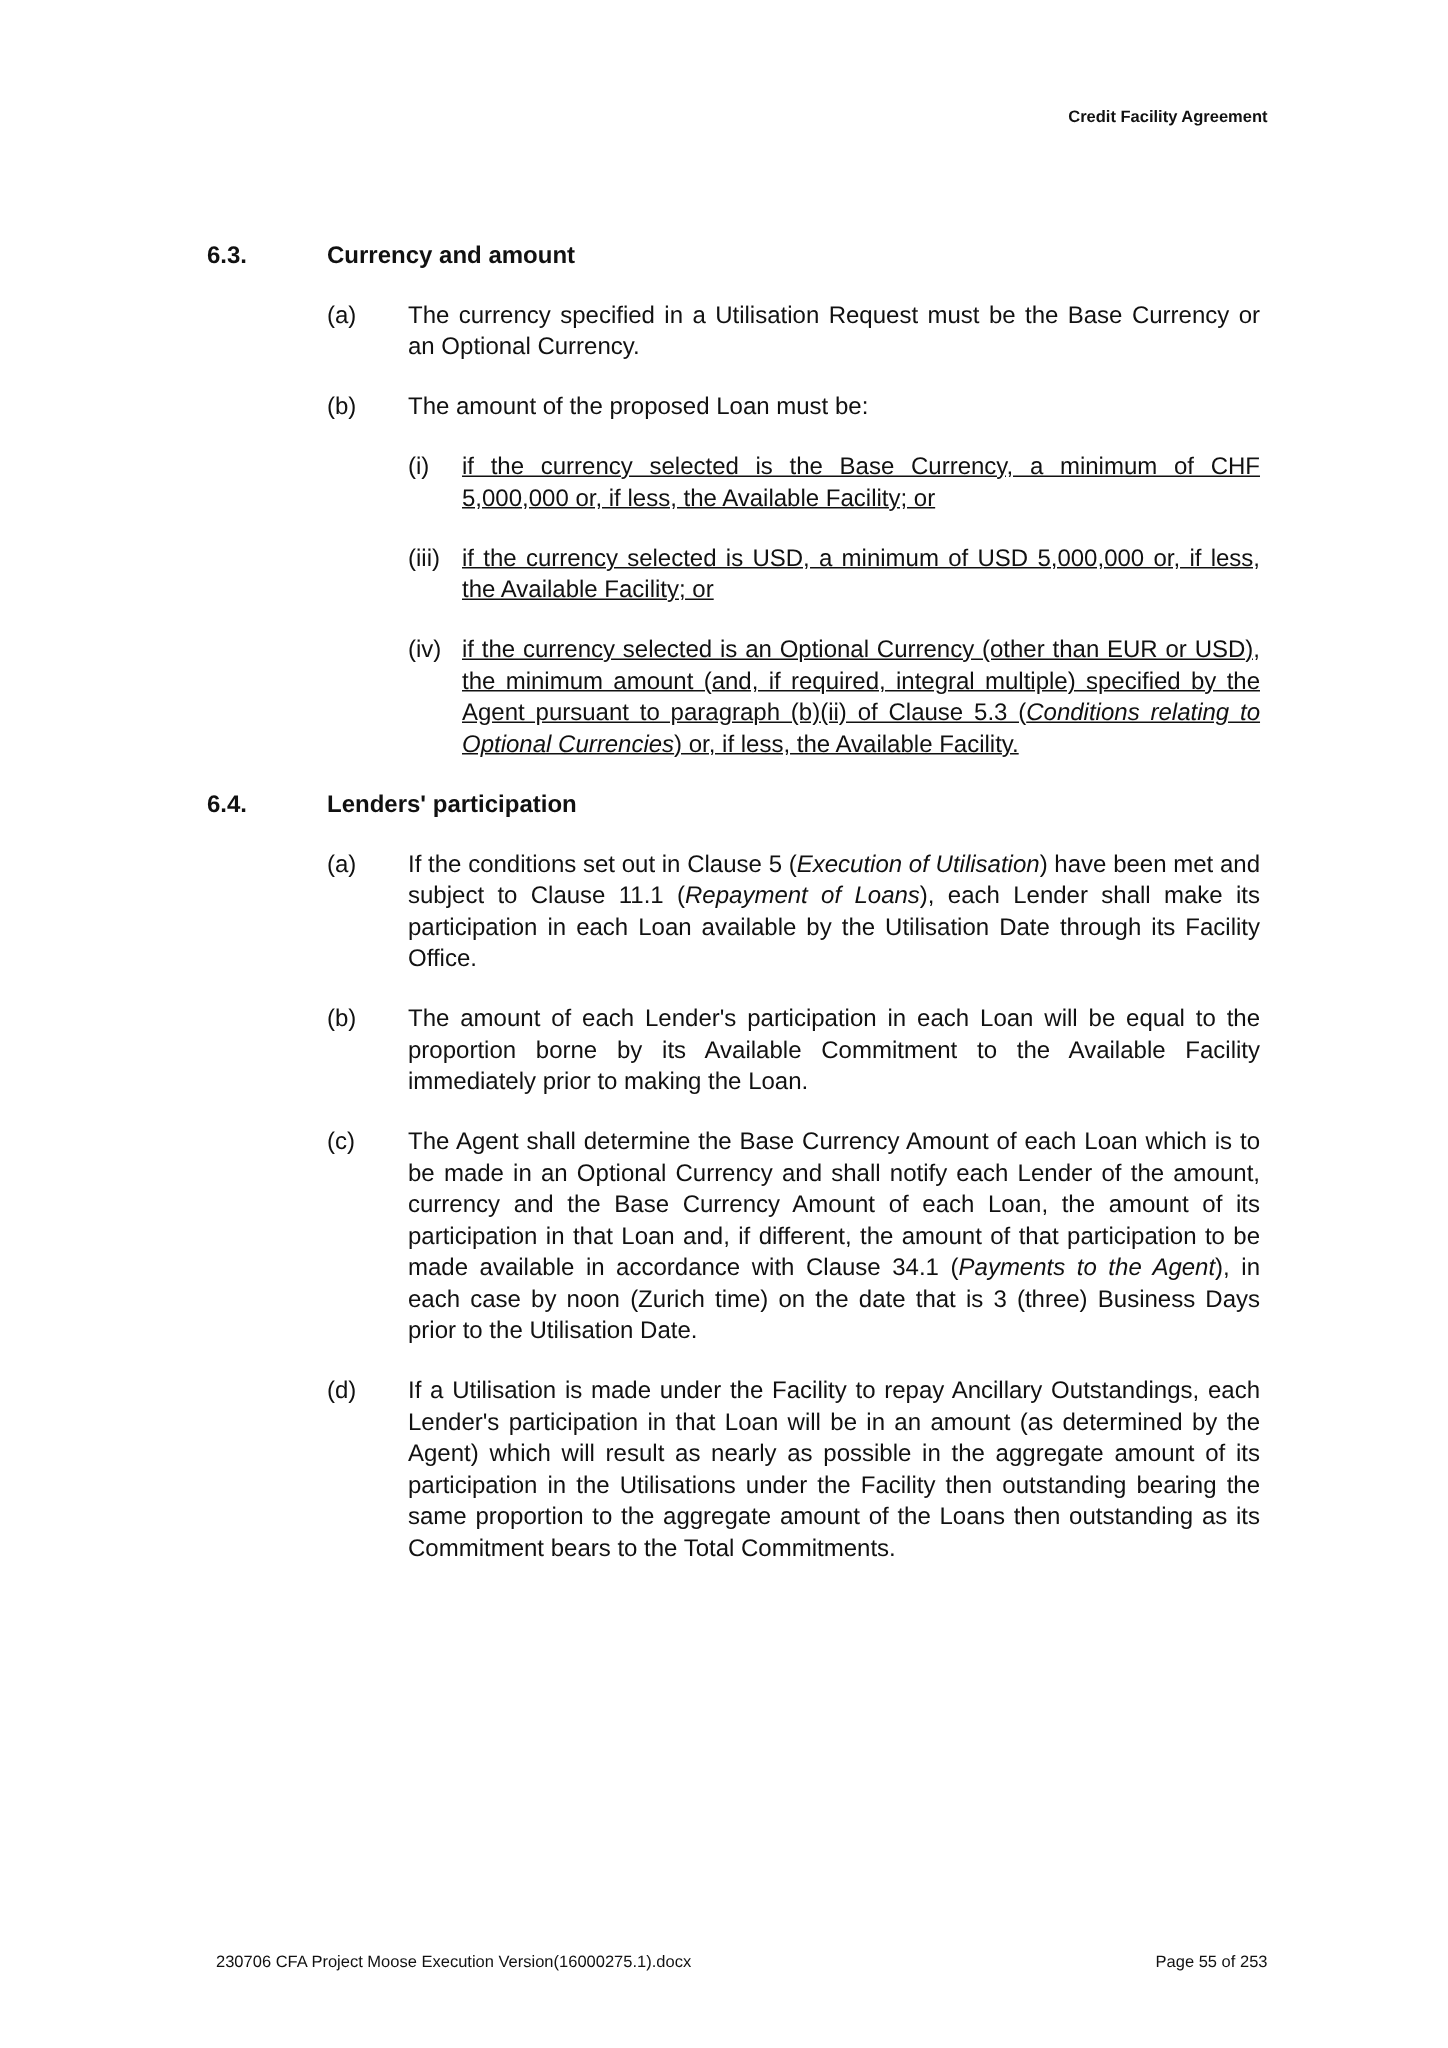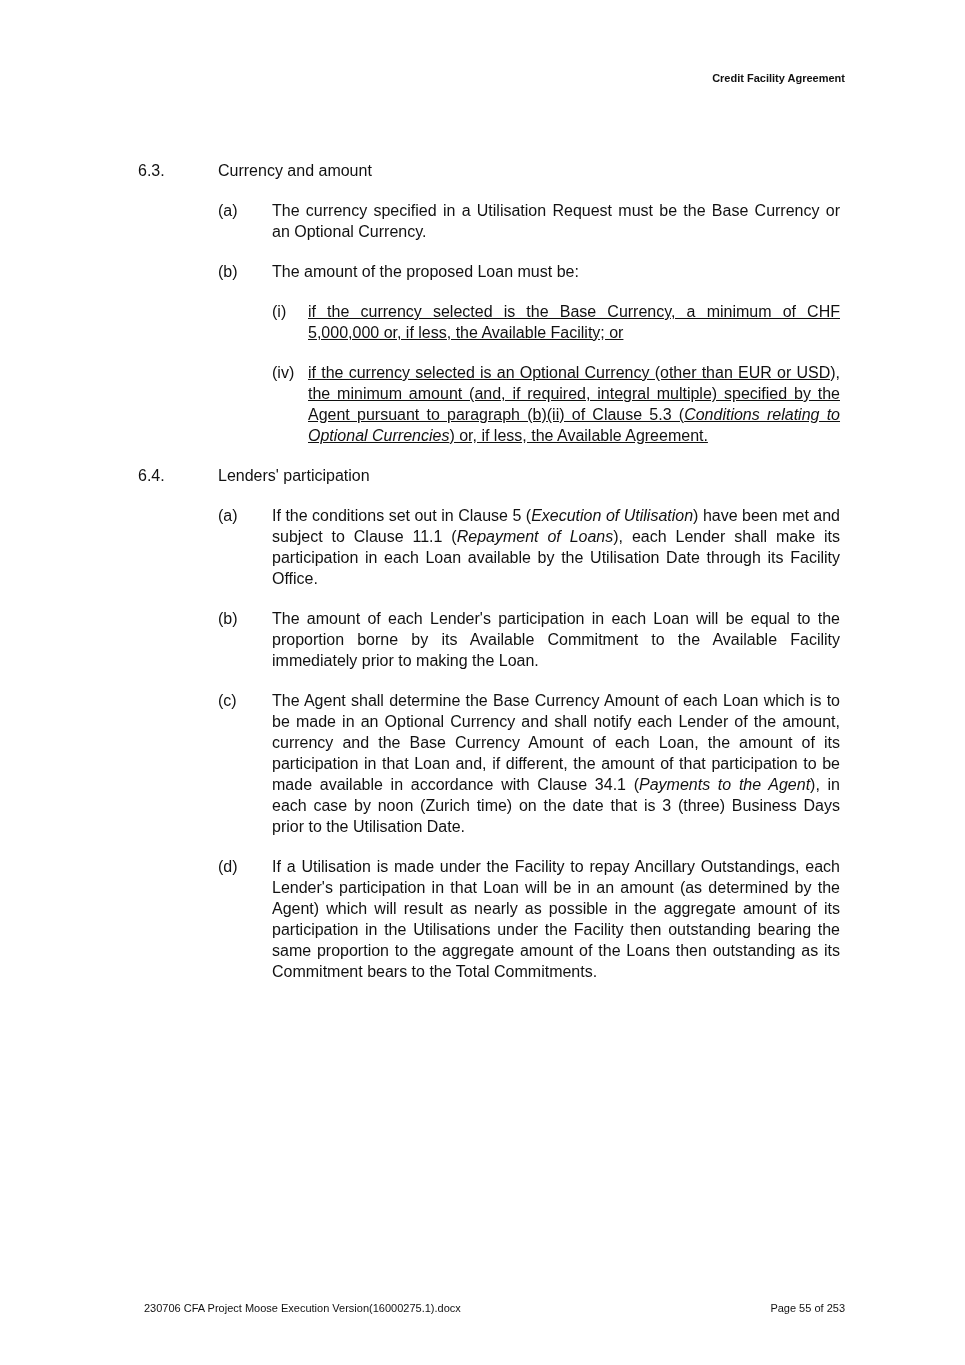--- a/index.html
+++ b/index.html
@@ -1,20 +1,20 @@
 <!DOCTYPE html>
 <html><head>
   <meta charset="utf-8">
   <style>
     html, body { margin: 0; padding: 0; background: #ffffff; }
     body { width: 965px; height: 1365px; position: relative; overflow: hidden;
       font-family: "Liberation Sans", sans-serif; color: #111; }
     .header { position: absolute; top: 72px; right: 120px; font-size: 11px; font-weight: bold; }
     .content { position: absolute; top: 160px; left: 138px; width: 702px; font-size: 16px; line-height: 21px; }
-    .clause { display: flex; font-weight: normal; margin-bottom: 19px; }
+    .clause { display: flex; font-weight: bold; margin-bottom: 19px; }
     .clause .num { width: 80px; }
     .para { display: flex; margin-left: 80px; margin-bottom: 19px; text-align: justify; }
     .para .lbl { width: 54px; flex-shrink: 0; }
     .para .txt { flex: 1; }
     .sub { display: flex; margin-left: 134px; margin-bottom: 19px; text-align: justify; }
     .sub .lbl { width: 36px; flex-shrink: 0; }
     .sub .txt { flex: 1; text-decoration: underline; }
     .footer { position: absolute; top: 1302px; left: 144px; right: 120px; display: flex; justify-content: space-between; font-size: 11px; text-align: center; }
   </style>
 </head>
@@ -33,22 +33,26 @@
   </div>
   <div class="para">
     <span class="lbl">(b)</span>
     <span class="txt">The amount of the proposed Loan must be:</span>
   </div>
   <div class="sub">
     <span class="lbl">(i)</span>
     <span class="txt">if the currency selected is the Base Currency, a minimum of CHF 5,000,000 or, if less, the Available Facility; or</span>
   </div>
   <div class="sub">
+    <span class="lbl">(iii)</span>
+    <span class="txt">if the currency selected is USD, a minimum of USD 5,000,000 or, if less, the Available Facility; or</span>
+  </div>
+  <div class="sub">
     <span class="lbl">(iv)</span>
-    <span class="txt"><span>if the currency selected is an Optional Currency (other than EUR or USD), the minimum amount (and, if required, integral multiple) specified by the Agent pursuant to paragraph (b)(ii) of Clause 5.3 (</span><i>Conditions relating to Optional Currencies</i><span>) or, if less, the Available Agreement.</span></span>
+    <span class="txt"><span>if the currency selected is an Optional Currency (other than EUR or USD), the minimum amount (and, if required, integral multiple) specified by the Agent pursuant to paragraph (b)(ii) of Clause 5.3 (</span><i>Conditions relating to Optional Currencies</i><span>) or, if less, the Available Facility.</span></span>
   </div>
 
   <div class="clause">
     <span class="num">6.4.</span>
     <span>Lenders' participation</span>
   </div>
   <div class="para">
     <span class="lbl">(a)</span>
     <span class="txt"><span>If the conditions set out in Clause 5 (</span><i>Execution of Utilisation</i><span>) have been met and subject to Clause 11.1 (</span><i>Repayment of Loans</i><span>), each Lender shall make its participation in each Loan available by the Utilisation Date through its Facility Office.</span></span>
   </div>

